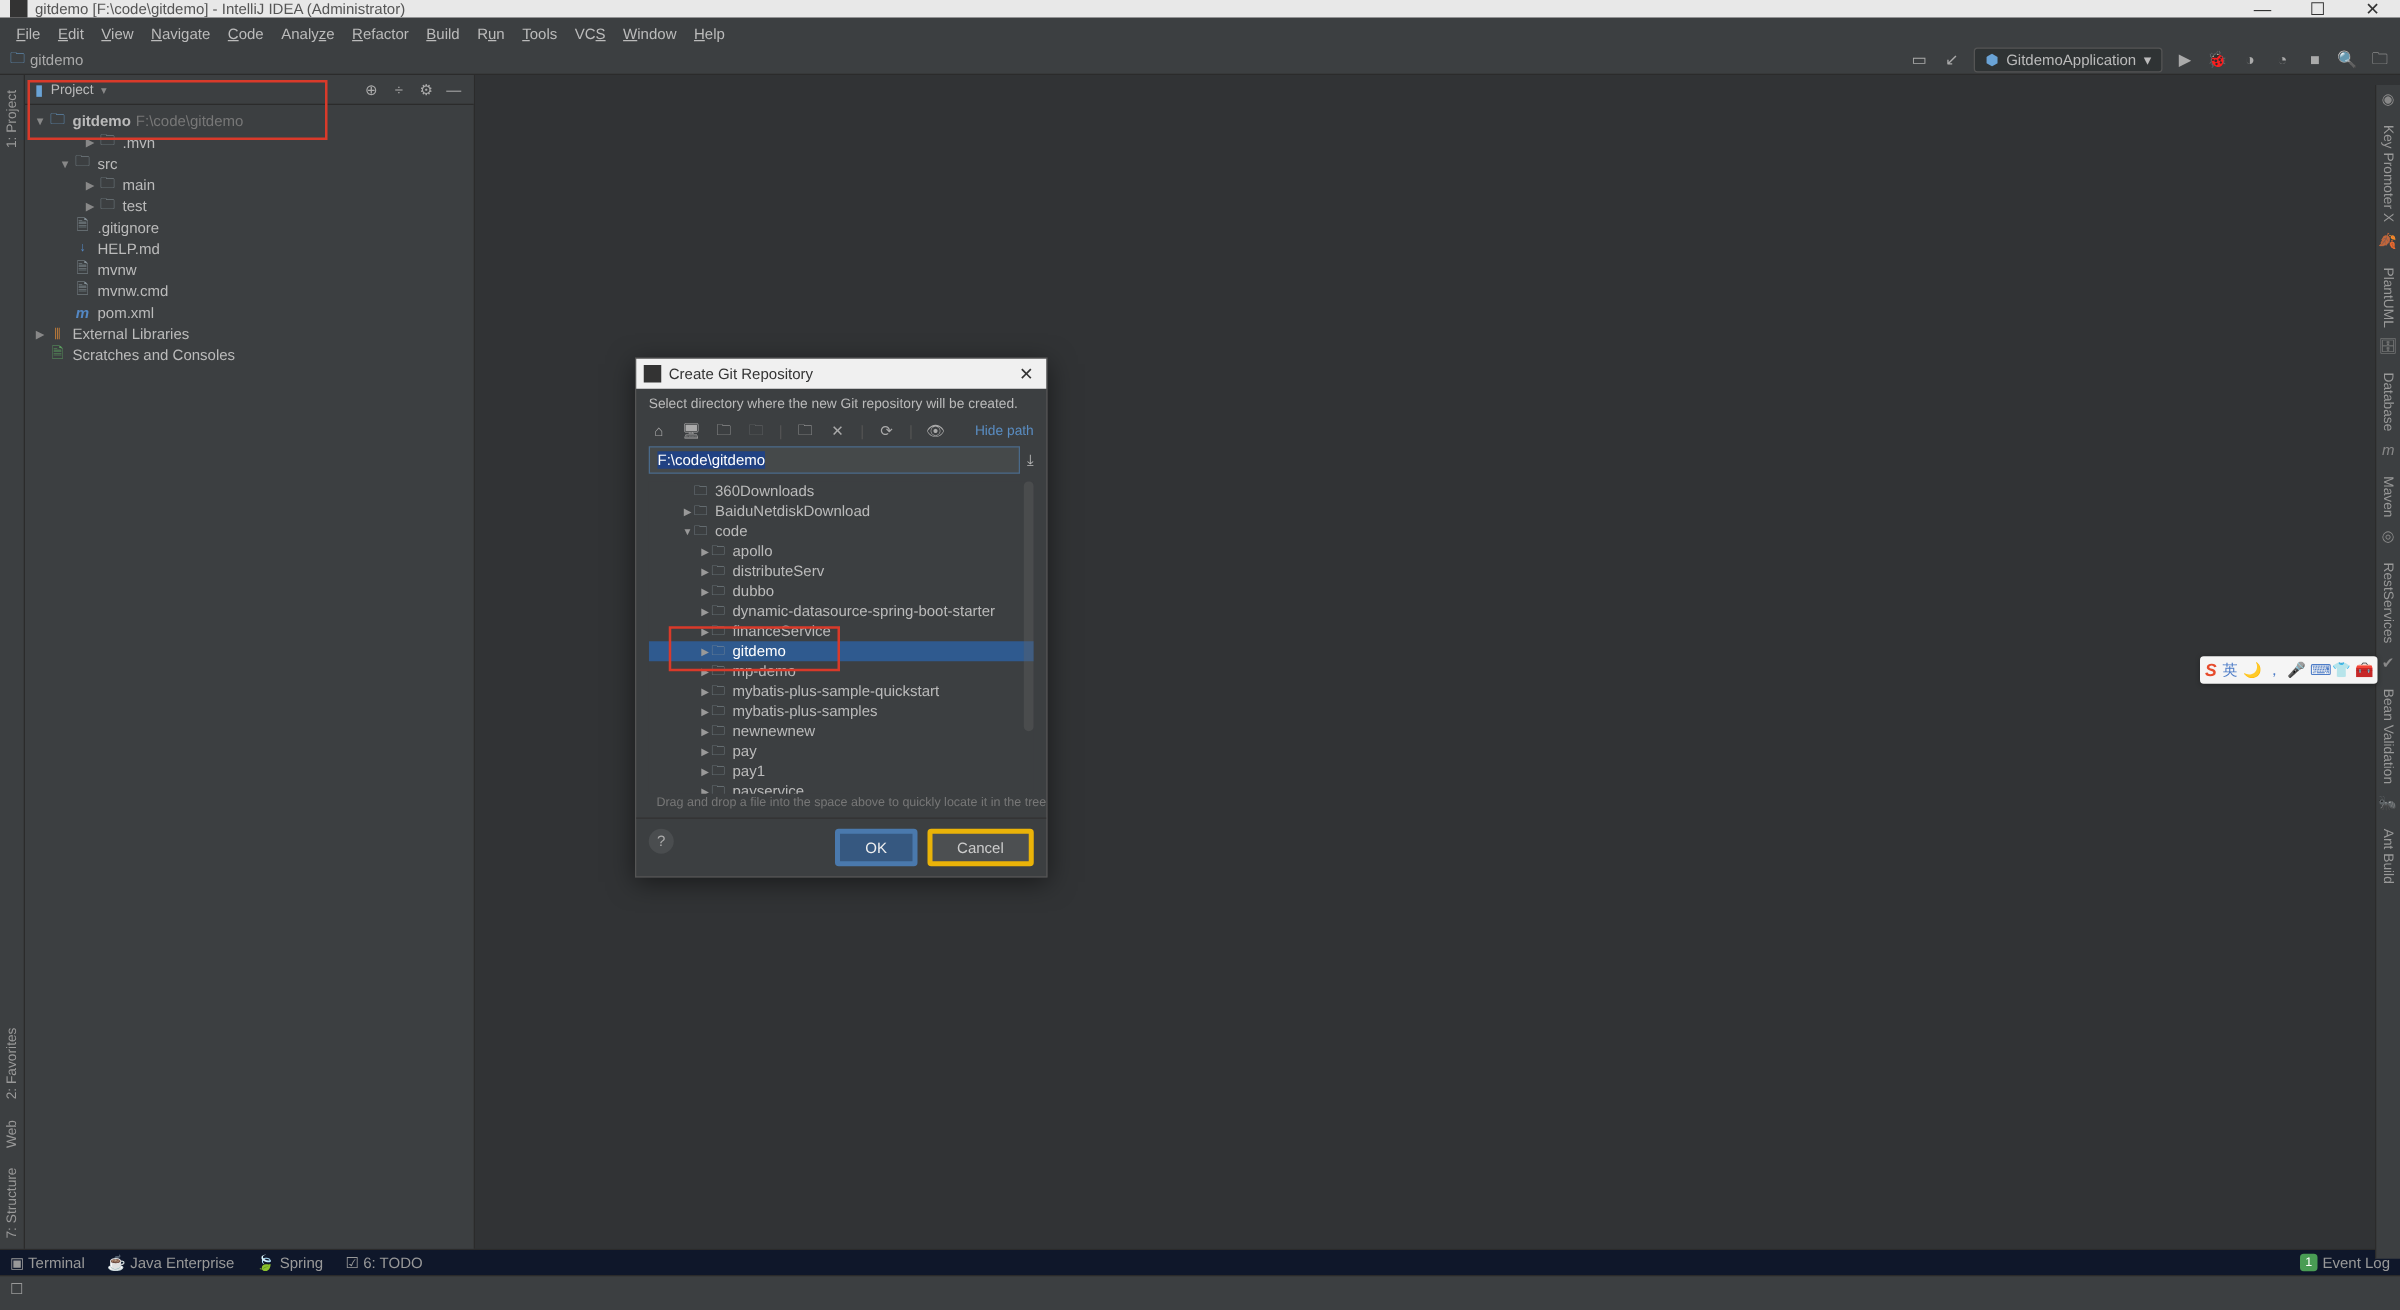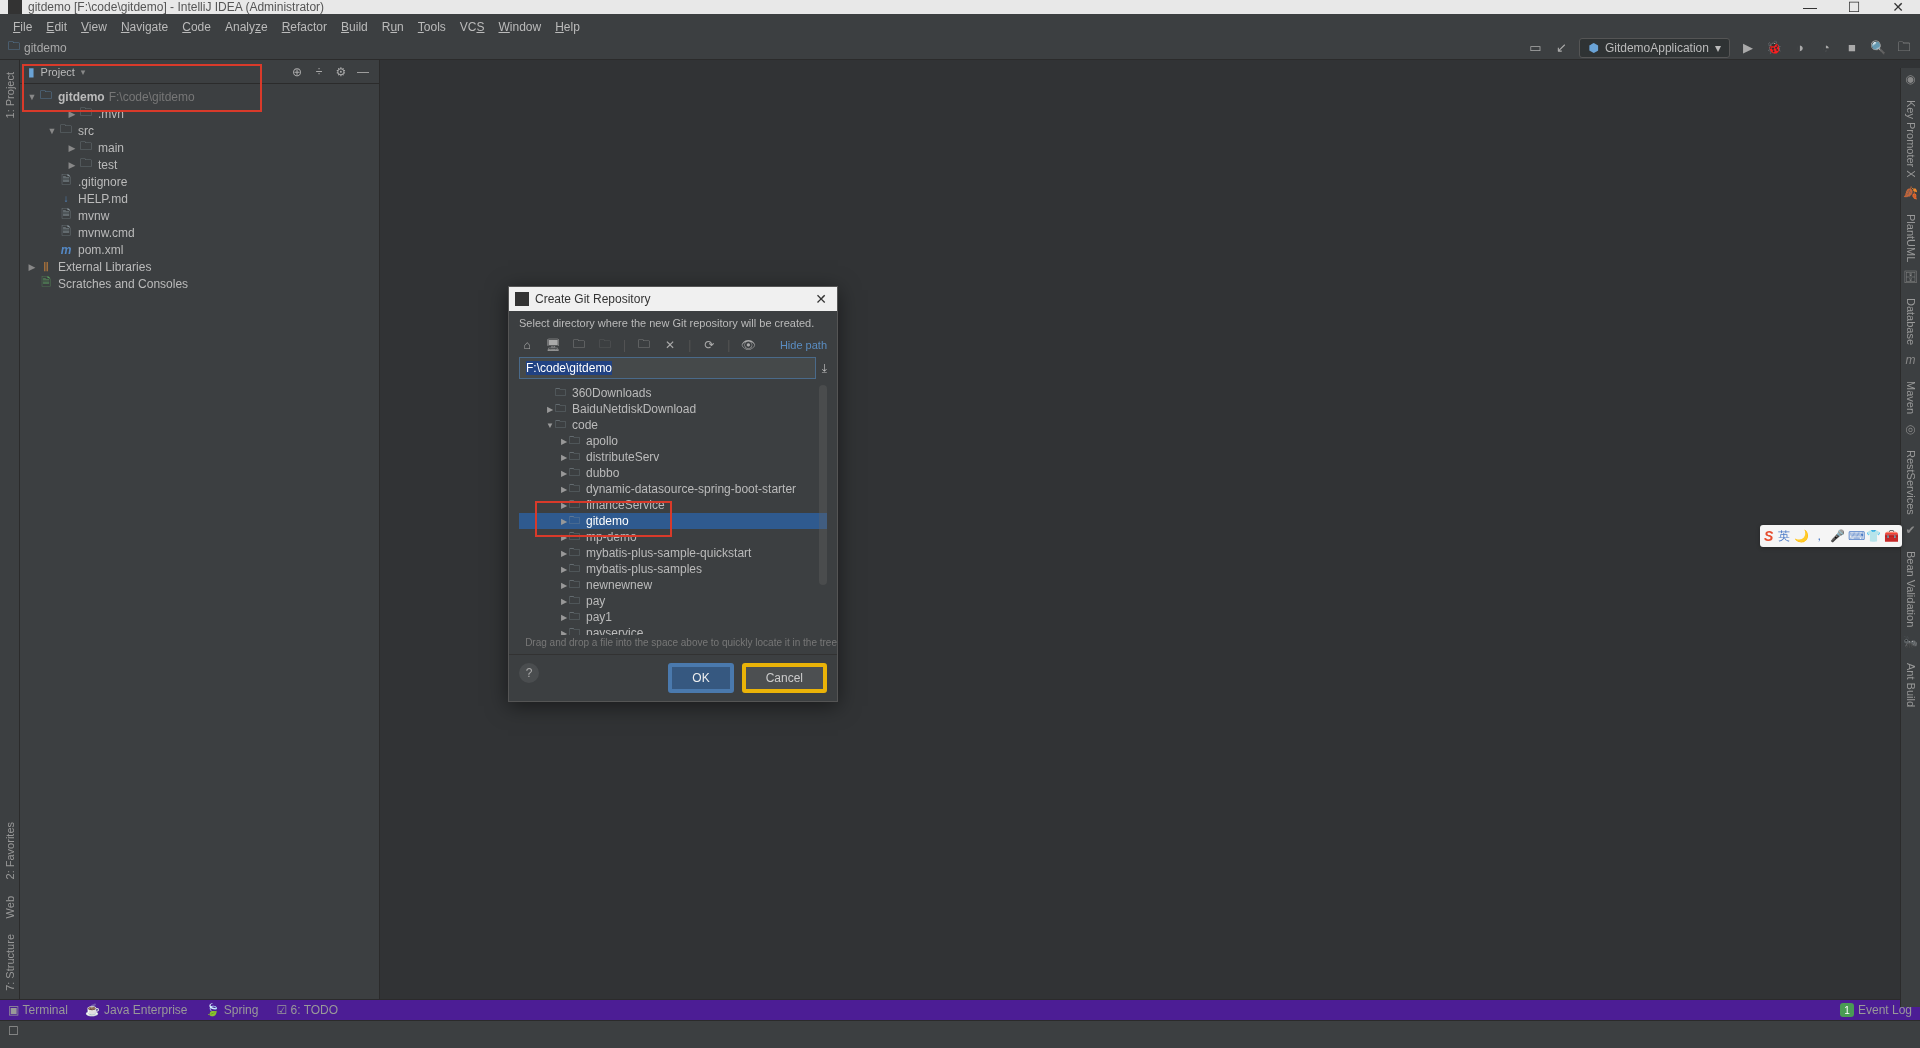--- a/index.html
+++ b/index.html
@@ -58,21 +58,21 @@
 .file-ic { color: #87939a; }
 .md-ic { color: #5488c4; font-weight: bold; font-size: 10px; }
 .m-ic { color: #5488c4; font-weight: bold; font-style: italic; }
 
 .highlight-box-1 { position: absolute; left: 22px; top: 64px; width: 240px; height: 48px; border: 2px solid #d93a2a; pointer-events: none; z-index: 5; }
 
 
 .editor { flex: 1; background: #313335; }
 
 
-.bottom-tools { height: 21px; background: #4c1d95; border-top: 1px solid #2b2b2b; display: flex; align-items: center; padding: 0 8px; gap: 18px; color: #999; font-size: 11px; }
+.bottom-tools { height: 21px; background: #0f172a; border-top: 1px solid #2b2b2b; display: flex; align-items: center; padding: 0 8px; gap: 18px; color: #999; font-size: 11px; }
 .bottom-tools .spacer { flex: 1; }
 .bottom-tools .eventlog { display: flex; align-items: center; gap: 4px; }
 .badge-green { background: #499c54; color: #fff; width: 14px; height: 14px; border-radius: 3px; display: inline-flex; align-items: center; justify-content: center; font-size: 10px; }
 
 .statusbar { height: 20px; background: #3c3f41; border-top: 1px solid #2b2b2b; display: flex; align-items: center; padding: 0 8px; color: #999; font-size: 11px; }
 .statusbar .sicon { width: 14px; margin-right: 6px; }
 .dialog { position: absolute; left: 508px; top: 286px; width: 330px; background: #3c3f41; border: 1px solid #555; box-shadow: 0 4px 20px rgba(0,0,0,0.5); }
 .dialog-title { height: 24px; background: #f0f0f0; color: #333; display: flex; align-items: center; padding: 0 6px; }
 .dialog-title .dicon { width: 14px; height: 14px; background: #333; margin-right: 6px; }
 .dialog-title .dclose { margin-left: auto; font-size: 14px; color: #333; padding: 0 4px; }

